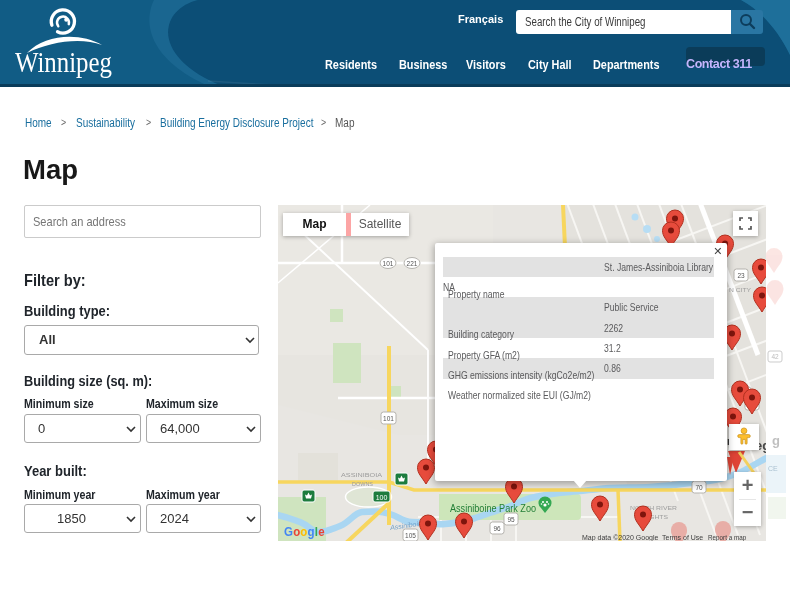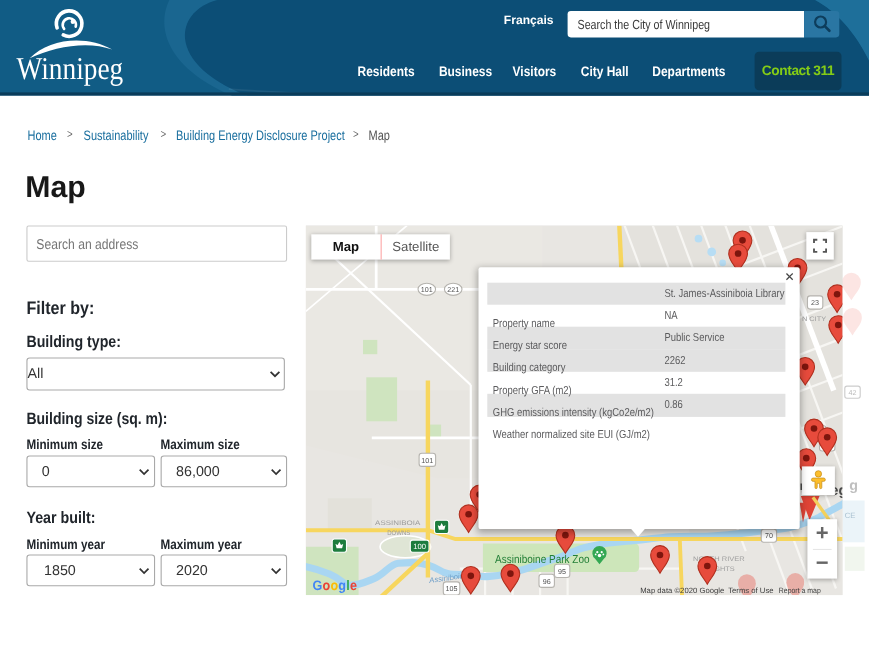--- a/index.html
+++ b/index.html
@@ -8,21 +8,21 @@
   .abs { position:absolute; }
 
   
   #header { left:0; top:0; width:790px; height:87px; }
   #fr { left:458px; top:13px; color:#fff; font-size:11px; font-weight:bold; }
   .sx { display:inline-block; transform-origin:0 50%; white-space:nowrap; }
   #searchbox { left:516px; top:10px; width:215px; height:24px; background:#fff; border-radius:3px 0 0 3px; }
   #searchph { left:525px; top:15px; font-size:12px; color:#3a3a3a; }
   #searchbtn { left:731px; top:10px; width:32px; height:24px; background:#2a76a3; border-radius:0 3px 3px 0; }
   .nav { color:#fff; font-size:12.5px; font-weight:bold; top:58px; transform-origin:0 50%; transform:scaleX(0.87); }
-  #contact { left:686px; top:47px; width:79px; height:35px; background:#0b3c59; border-radius:4px; color:#84cc16; font-size:12.5px; font-weight:bold; text-align:center; line-height:35px; letter-spacing:-0.4px; }
+  #contact { left:686px; top:47px; width:79px; height:19px; background:#0b3c59; border-radius:4px; color:#c4b5fd; font-size:12.5px; font-weight:bold; line-height:35px; letter-spacing:-0.4px; }
 
   
   .bc { top:116px; font-size:12.5px; color:#196e9e; transform-origin:0 50%; transform:scaleX(0.8); }
   .bcsep { color:#666; font-size:11px; }
   .bcgray { color:#555; }
 
   #h1 { left:23px; top:156px; font-size:27.5px; line-height:1; font-weight:bold; color:#181818; }
 
   
   #addr { left:24px; top:205px; width:237px; height:33px; border:1px solid #cbcbcb; border-radius:2px; background:#fff; }
@@ -99,49 +99,49 @@
   <div class="abs bc bcsep" style="left:321px;">&gt;</div>
   <div class="abs bc bcgray" style="left:335px;">Map</div>
 
   <div id="h1" class="abs">Map</div>
 
   <div id="addr" class="abs"></div>
   <div id="addrph" class="abs">Search an address</div>
   <div class="abs flabel sx" style="left:24px; top:271px; font-size:16.5px; transform:scaleX(0.885);">Filter by:</div>
   <div class="abs flabel sx" style="left:24px; top:302px; font-size:15px; transform:scaleX(0.86);">Building type:</div>
   <div class="abs sel" style="left:24px; top:325px; width:235px; height:30px;"></div>
-  <div class="abs seltxt" style="left:25px; top:332px;">All</div>
+  <div class="abs seltxt" style="left:39px; top:332px;font-weight:bold;">All</div>
   <svg class="abs chev" style="left:245px; top:335px;" viewBox="0 0 10 10">
       <path d="M1,3 L5,7 L9,3" fill="none" stroke="#333" stroke-width="1.6"></path>
     </svg>
 
   <div class="abs flabel sx" style="left:24px; top:371.5px; font-size:15px; transform:scaleX(0.85);">Building size (sq. m):</div>
   <div class="abs flabel sx" style="left:24px; top:397px; font-size:12.5px; transform:scaleX(0.85);">Minimum size</div>
   <div class="abs flabel sx" style="left:146px; top:397px; font-size:12.5px; transform:scaleX(0.85);">Maximum size</div>
   <div class="abs sel" style="left:24px; top:414px; width:117px; height:29px;"></div>
   <div class="abs seltxt" style="left:38px; top:421px;">0</div>
   <svg class="abs chev" style="left:126px; top:424px;" viewBox="0 0 10 10">
       <path d="M1,3 L5,7 L9,3" fill="none" stroke="#333" stroke-width="1.6"></path>
     </svg>
   <div class="abs sel" style="left:146px; top:414px; width:115px; height:29px;"></div>
-  <div class="abs seltxt" style="left:160px; top:421px;">86,000</div>
+  <div class="abs seltxt" style="left:160px; top:421px;">64,000</div>
   <svg class="abs chev" style="left:246px; top:424px;" viewBox="0 0 10 10">
       <path d="M1,3 L5,7 L9,3" fill="none" stroke="#333" stroke-width="1.6"></path>
     </svg>
 
   <div class="abs flabel sx" style="left:24px; top:462px; font-size:15px; transform:scaleX(0.865);">Year built:</div>
   <div class="abs flabel sx" style="left:24px; top:488px; font-size:12.5px; transform:scaleX(0.85);">Minimum year</div>
   <div class="abs flabel sx" style="left:146px; top:488px; font-size:12.5px; transform:scaleX(0.85);">Maximum year</div>
   <div class="abs sel" style="left:24px; top:504px; width:117px; height:29px;"></div>
-  <div class="abs seltxt" style="left:40px; top:511px;">1850</div>
+  <div class="abs seltxt" style="left:57px; top:511px;">1850</div>
   <svg class="abs chev" style="left:126px; top:514px;" viewBox="0 0 10 10">
       <path d="M1,3 L5,7 L9,3" fill="none" stroke="#333" stroke-width="1.6"></path>
     </svg>
   <div class="abs sel" style="left:146px; top:504px; width:115px; height:29px;"></div>
-  <div class="abs seltxt" style="left:160px; top:511px;">2020</div>
+  <div class="abs seltxt" style="left:160px; top:511px;">2024</div>
   <svg class="abs chev" style="left:246px; top:514px;" viewBox="0 0 10 10">
       <path d="M1,3 L5,7 L9,3" fill="none" stroke="#333" stroke-width="1.6"></path>
     </svg>
 
   <div id="map" class="abs">
     <svg width="488" height="336" viewBox="0 0 488 336">
       <rect width="488" height="336" fill="#e8e6e2"></rect>
       <g id="mapcontent">
 
         <rect x="0" y="0" width="215" height="150" fill="#eae8e3"></rect>
@@ -293,21 +293,21 @@
             <circle cx="401" cy="325" r="8" fill="#e8786d"></circle>
             <path d="M401,341 C397,335 393,331 393,325 h16 C409,331 405,335 401,341 Z" fill="#e8786d"></path>
             <circle cx="445" cy="324" r="8" fill="#e8786d"></circle>
             <path d="M445,340 C441,334 437,330 437,324 h16 C453,330 449,334 445,340 Z" fill="#e8786d"></path>
           </g>
         </g>
       </g>
     </svg>
     <div id="mapsat">
         <div style="font-weight:bold; color:#111;">Map</div>
-        <div style="color:#565656; border-left:1px solid #fca5a5;">Satellite</div>
+        <div style="color:#565656; border-left:5px solid #fca5a5;">Satellite</div>
       </div>
     <div id="fullscr">
       <svg width="25" height="25" viewBox="0 0 25 25">
         <path d="M7,10 L7,7 L10,7 M15,7 L18,7 L18,10 M18,15 L18,18 L15,18 M10,18 L7,18 L7,15" fill="none" stroke="#555" stroke-width="1.7"></path>
       </svg>
     </div>
     <div id="pegman">
       <svg width="30" height="26" viewBox="0 0 30 26">
         <circle cx="15" cy="6.8" r="2.9" fill="#fdbe2c" stroke="#c8901c" stroke-width="0.7"></circle>
         <path d="M10.2,10.6 h9.6 a1.3,1.3 0 0 1 0,3 h-1.7 v5.6 a1,1 0 0 1 -2,0 v-3.8 h-2.2 v3.8 a1,1 0 0 1 -2,0 v-5.6 h-1.7 a1.3,1.3 0 0 1 0,-3 Z" fill="#fdbe2c" stroke="#c8901c" stroke-width="0.7"></path>
@@ -340,21 +340,20 @@
   </svg>
 
   <div id="popup" class="abs">
     <div id="pclose">✕</div>
     <div id="ptable">
       <div class="prow g">
           <div class="pl"><span class="sx" style="transform:scaleX(0.82)">Property name</span></div>
           <div class="pv"><span class="sx" style="transform:scaleX(0.82)">St. James-Assiniboia Library</span></div>
         </div>
       <div class="prow">
-          <div class="pl"><span class="sx" style="transform:scaleX(0.82)">Energy star score</span></div>
           <div class="pv"><span class="sx" style="transform:scaleX(0.82)">NA</span></div>
         </div>
       <div class="prow g">
           <div class="pl"><span class="sx" style="transform:scaleX(0.82)">Building category</span></div>
           <div class="pv"><span class="sx" style="transform:scaleX(0.82)">Public Service</span></div>
         </div>
       <div class="prow g">
           <div class="pl"><span class="sx" style="transform:scaleX(0.82)">Property GFA (m2)</span></div>
           <div class="pv"><span class="sx" style="transform:scaleX(0.82)">2262</span></div>
         </div>

